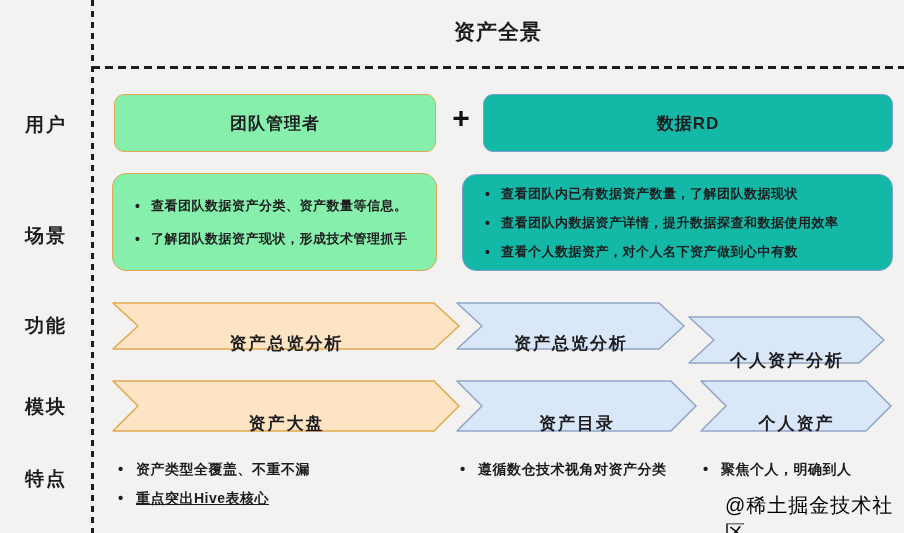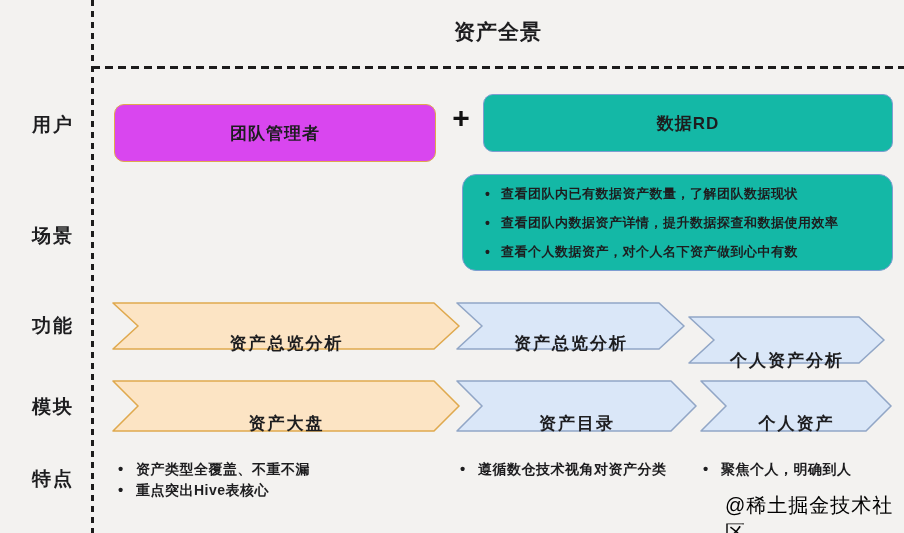--- a/index.html
+++ b/index.html
@@ -17,28 +17,28 @@
   }
   .hline {
     position: absolute; left: 92px; top: 66px; right: 0; height: 2.5px;
     background: repeating-linear-gradient(to right, #1c1c1c 0 8px, transparent 8px 13px);
   }
   .title {
     position: absolute; left: 92px; right: 0; top: 18px;
     text-align: center; font-size: 21px; font-weight: 700; letter-spacing: 1px;
   }
   .row-label {
-    position: absolute; left: 7px; width: 92px;
+    position: absolute; left: 0; width: 92px;
     text-align: center; font-size: 19px; font-weight: 700; letter-spacing: 2px;
   }
   .box {
     position: absolute; box-sizing: border-box;
     display: flex; align-items: center; justify-content: center;
   }
-  .box.orange { background: #d946ef; border: 1.5px solid #dfa94e; margin-top: 10px; }
+  .box.orange { background: #86efac; border: 1.5px solid #dfa94e; }
   .box.blue   { background: #14b8a6; border: 1.5px solid #7f9dd1; }
   .box .box-label { font-size: 17px; font-weight: 600; letter-spacing: 1px; }
   .plus {
     position: absolute; left: 444px; top: 101px; width: 34px;
     text-align: center; font-size: 30px; font-weight: 700; color: #111;
   }
   .bullet-box { flex-direction: column; align-items: stretch; justify-content: center; }
   .bullet-box ul { margin: 0; padding: 0 12px 0 22px; list-style: none; }
   .bullet-box li {
     position: relative; padding-left: 16px;
@@ -55,21 +55,21 @@
   .arrow svg { position: absolute; inset: 0; }
   .arrow .arrow-label {
     position: relative; font-size: 17px; font-weight: 600; letter-spacing: 2px; margin-top: 34px;
   }
   .feature-list { position: absolute; margin: 0; padding: 0; list-style: none; }
   .feature-list li {
     position: relative; padding-left: 18px;
     font-size: 14px; font-weight: 600; line-height: 17px; letter-spacing: 0.5px;
   }
   .feature-list li::before { content: "•"; position: absolute; left: 0; top: -1px; font-size: 15px; }
-  .feature-list li + li { margin-top: 4px; }
+  .feature-list li + li { margin-top: 12px; text-decoration: underline; }
   .watermark {
     position: absolute; left: 725px; top: 492px;
     font-size: 20px; color: #000000; letter-spacing: 1px;
   }
 </style>
 </head>
 <body>
 
 <div class="stage">
 
@@ -85,20 +85,26 @@
   <div class="row-label" style="top:466px">特点</div>
 
   <div class="box orange" style="left:114px;top:94px;width:322px;height:58px;border-radius:10px">
     <span class="box-label">团队管理者</span>
   </div>
   <div class="plus">+</div>
   <div class="box blue" style="left:483px;top:94px;width:410px;height:58px;border-radius:10px">
     <span class="box-label">数据RD</span>
   </div>
 
+  <div class="box orange bullet-box gap-lg" style="left:112px;top:173px;width:325px;height:98px;border-radius:14px">
+    <ul>
+      <li>查看团队数据资产分类、资产数量等信息。</li>
+      <li>了解团队数据资产现状，形成技术管理抓手</li>
+    </ul>
+  </div>
   <div class="box blue bullet-box gap-sm" style="left:462px;top:174px;width:431px;height:97px;border-radius:14px">
     <ul>
       <li>查看团队内已有数据资产数量，了解团队数据现状</li>
       <li>查看团队内数据资产详情，提升数据探查和数据使用效率</li>
       <li>查看个人数据资产，对个人名下资产做到心中有数</li>
     </ul>
   </div>
 
   <div class="arrow" style="left:112px;top:302px;width:349px;height:48px">
     <svg width="349" height="48">

